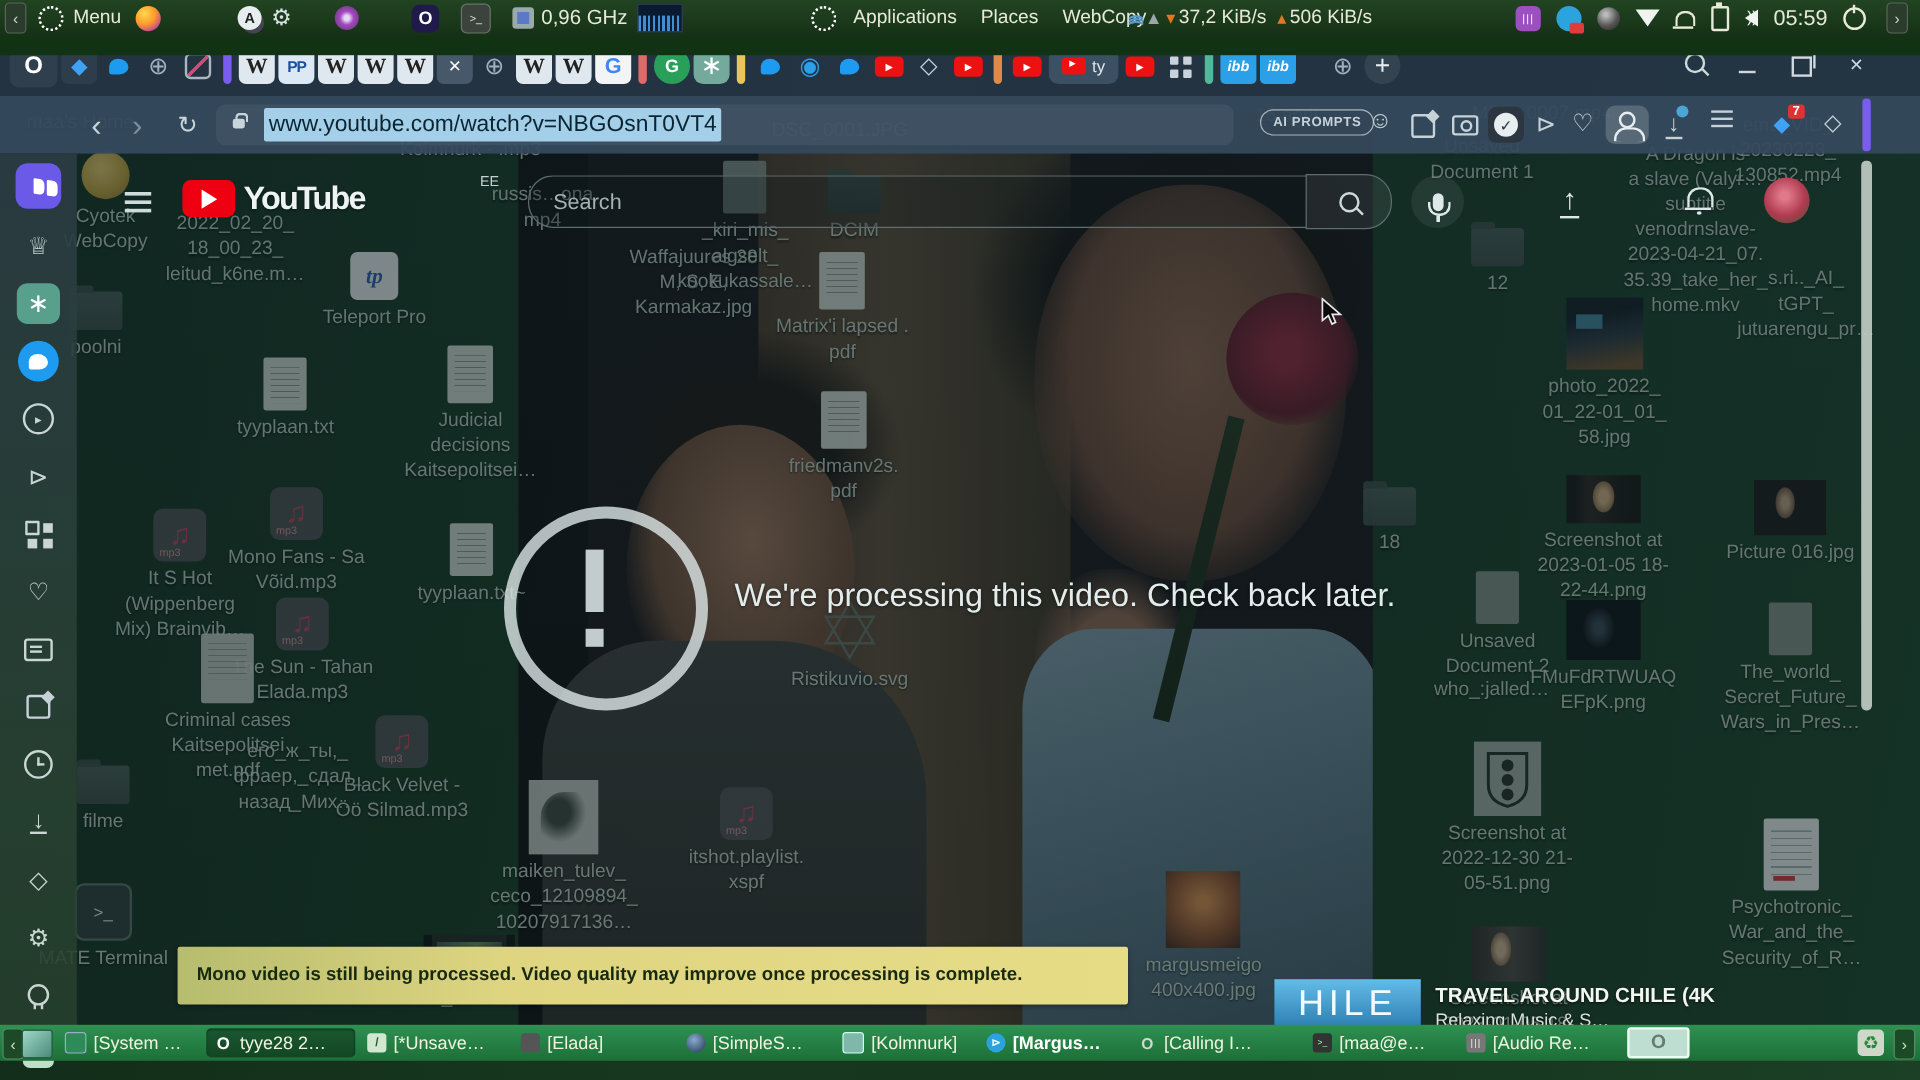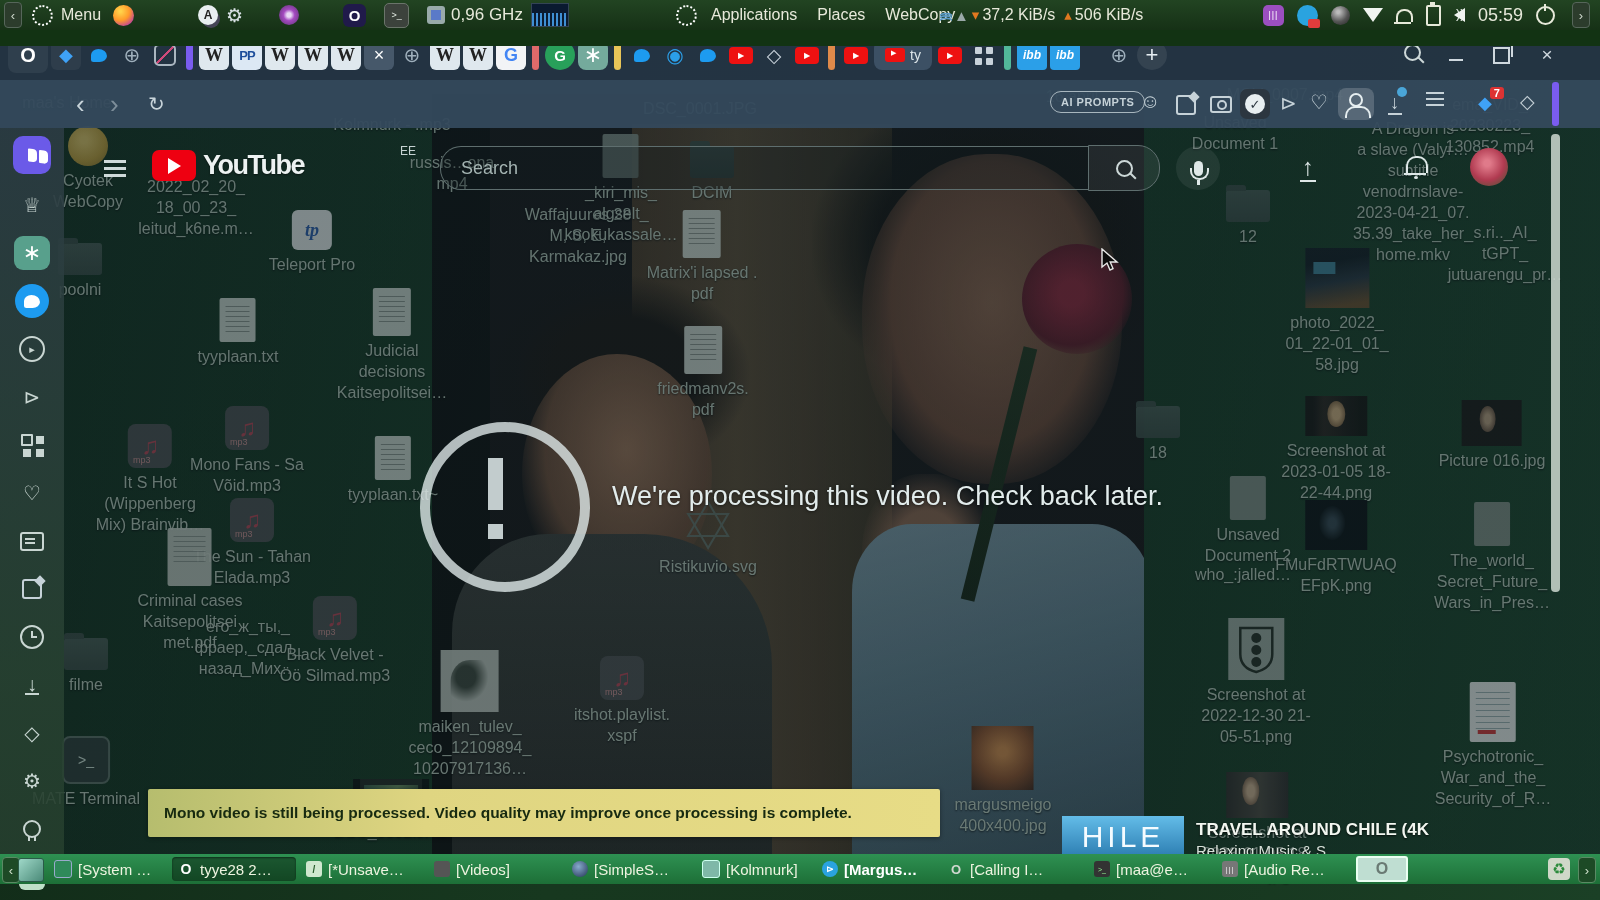--- a/index.html
+++ b/index.html
@@ -747,20 +747,26 @@
     <span class="wc-min"></span>
     <span class="wc-restore"></span>
     <span class="wc">×</span>
   </div>
 </div>
 
 <div class="abs" id="addrbar">
   <span class="abs nav-arrow" style="left:76px;top:2px;">‹</span>
   <span class="abs nav-arrow nav-dim" style="left:110px;top:2px;">›</span>
   <span class="abs i-reload" style="left:148px;top:12px;">↻</span>
+  <div class="abs addr-field">
+    <span class="abs" style="left:14px;top:8px;">
+        <span class="i-lock" style="display:block"></span>
+      </span>
+    <span class="abs url-sel" style="left:40px;top:3px;">www.youtube.com/watch?v=NBGOsnT0VT4</span>
+  </div>
   <span class="abs pill" style="left:1050px;top:11px;">AI PROMPTS</span>
   <span class="abs i-smiley" style="left:1140px;top:10px;">☺</span>
   <span class="abs" style="left:1176px;top:15px;">
       <span class="i-pinb" style="display:block"></span>
     </span>
   <span class="abs" style="left:1210px;top:13px;">
       <span class="i-cam2" style="display:block"></span>
     </span>
   <div class="abs shield-box" style="left:1240px;top:9px;">
       <span>✓</span>
@@ -873,21 +879,21 @@
     <div class="tk-btn tk-active" style="left: 172px; width: 124px;">
       <span class="tk-ic ti-opera">O</span>
       <span>tyye28 2…</span>
     </div>
     <div class="tk-btn" style="left: 300px; width: 124px;">
       <span class="tk-ic ti-edit">/</span>
       <span>[*Unsave…</span>
     </div>
     <div class="tk-btn" style="left: 428px; width: 130px;">
       <span class="tk-ic ti-video"></span>
-      <span>[Videos]</span>
+      <span>[Elada]</span>
     </div>
     <div class="tk-btn" style="left: 566px; width: 126px;">
       <span class="tk-ic ti-globe"></span>
       <span>[SimpleS…</span>
     </div>
     <div class="tk-btn" style="left: 696px; width: 116px;">
       <span class="tk-ic ti-desk"></span>
       <span>[Kolmnurk]</span>
     </div>
     <div class="tk-btn tk-bold" style="left: 816px; width: 124px;">

